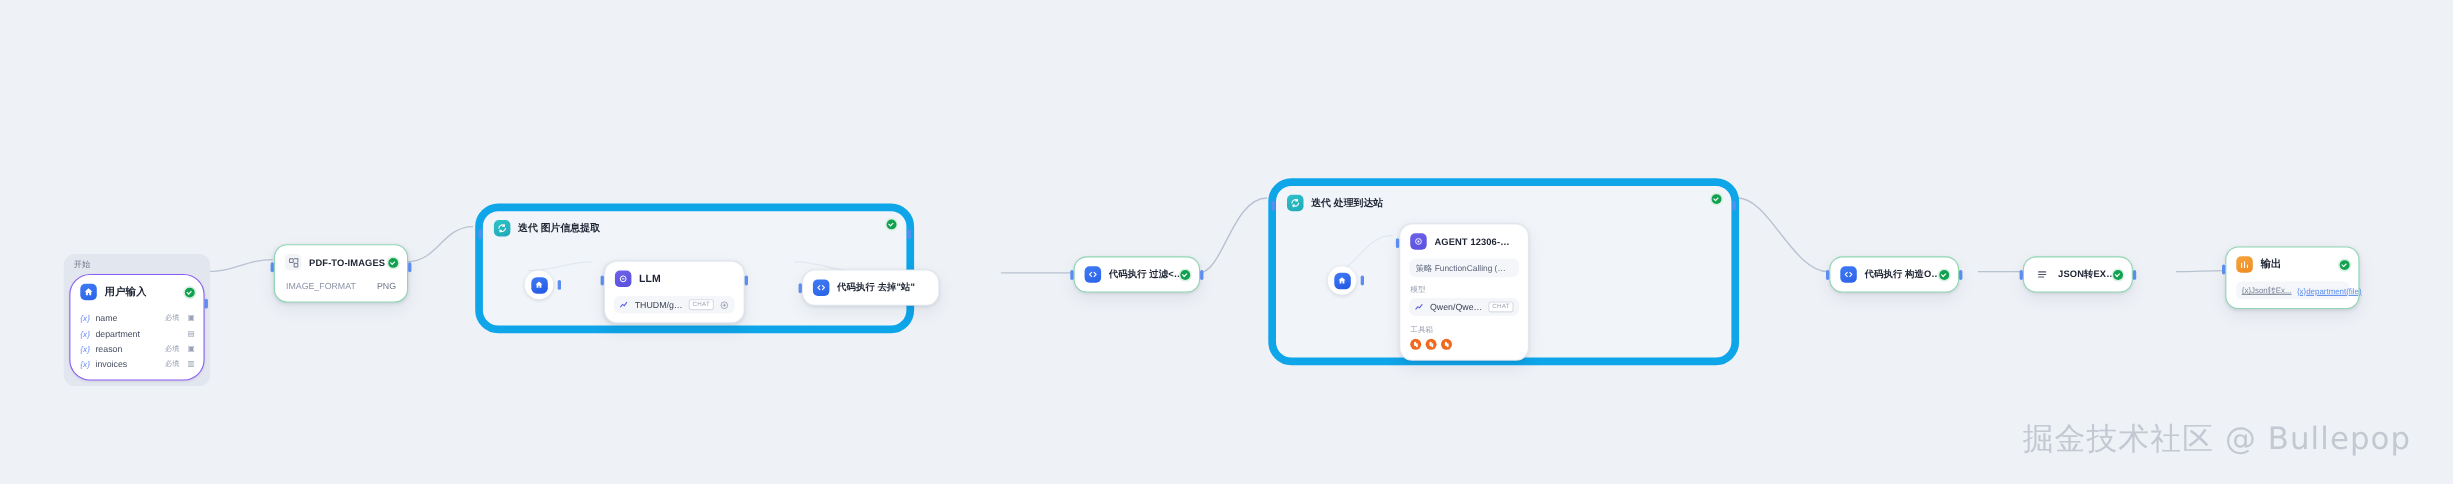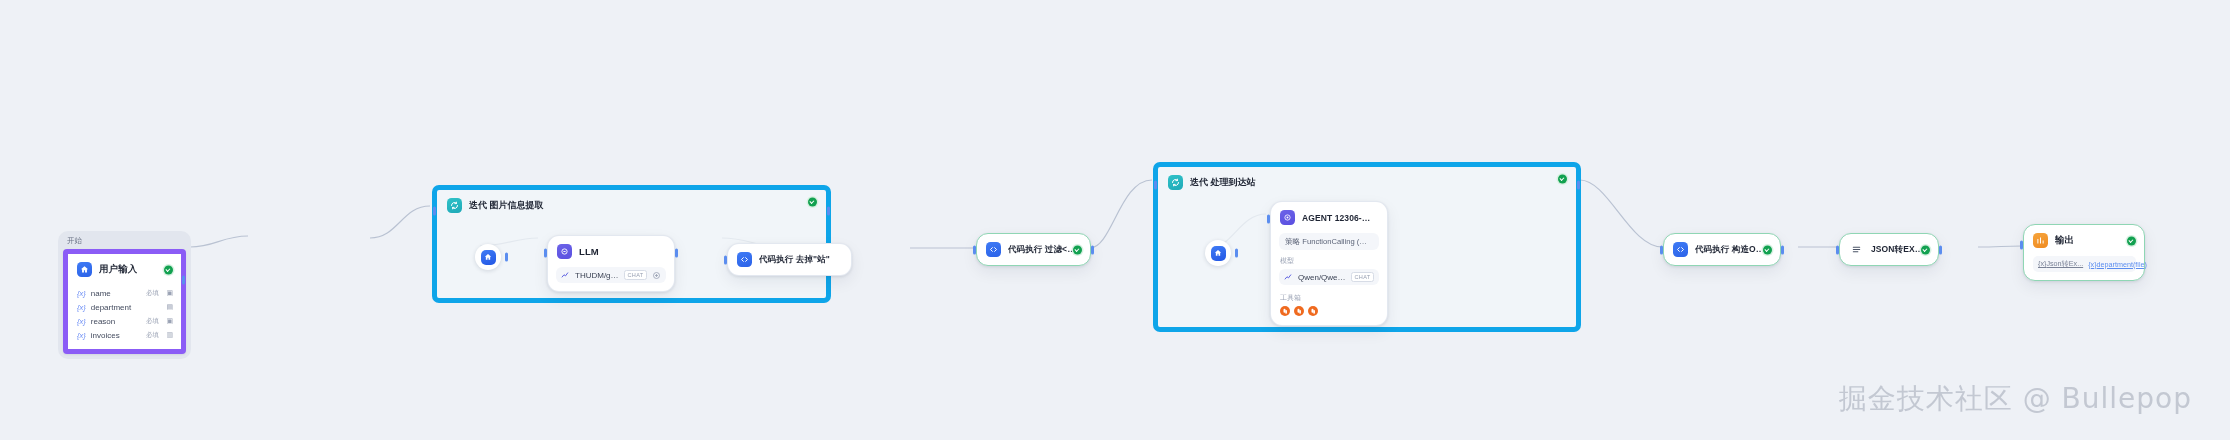--- a/index.html
+++ b/index.html
@@ -126,22 +126,22 @@
     padding: 4px 5px 5px 5px;
     box-sizing: border-box;
   }
   .start-label {
     font-size: 7.5px;
     color: #6b7386;
     padding: 1px 0 3px 4px;
   }
   .start-inner {
     background:#fff;
-    border:5px solid #8b5cf6;
-    border-radius: 4px;
+    border:1px solid #8b5cf6;
+    border-radius: 19px;
     box-shadow: 0 1px 2px rgba(16,30,60,.08);
   }
 
   
   .var-rows { padding: 1px 8px 7px 9px; }
   .var-row {
     display: flex;
     align-items: center;
     gap: 5px;
     height: 14px;
@@ -180,22 +180,22 @@
     justify-content:space-between;
     padding: 2px 10px 9px 10px;
     font-size: 8px;
     color: #8b93a5;
   }
   .kv-val { color:#6c7488; }
 
   
   .group {
     position: absolute;
-    border: 5px solid #0ea5e9;
-    border-radius: 7px;
+    border: 7px solid #0ea5e9;
+    border-radius: 21px;
     background: rgba(243,246,250,.72);
     box-sizing: border-box;
   }
   .group-head {
     display: flex;
     align-items: center;
     gap: 7px;
     padding: 8px 10px 0 10px;
     position: relative;
   }
@@ -375,20 +375,39 @@
           <span class="var-x">{x}</span>
           <span class="var-name">invoices</span>
           <span class="var-req">必填</span>
           <span class="var-type">▥</span>
         </div>
       </div>
       <span class="port right" style="top:26px;"></span>
     </div>
   </div>
 
+  <div class="node ok" style="left:249px; top:222px; width:122px;">
+    <div class="node-head">
+      <span class="nicon ic-grey">
+        <svg width="10" height="10" viewBox="0 0 24 24" fill="none" stroke="#6b7488" stroke-width="2.2">
+          <rect x="3" y="3" width="8" height="8" rx="1"></rect>
+            <rect x="13" y="13" width="8" height="8" rx="1"></rect>
+          <path d="M13 3h8v8"></path>
+        </svg>
+      </span>
+      <span class="node-title small">PDF-TO-IMAGES</span>
+      <span class="status-dot"></span>
+    </div>
+    <div class="kv-body">
+      <span>IMAGE_FORMAT</span>
+      <span class="kv-val">PNG</span>
+    </div>
+    <span class="port left" style="top:20px;"></span>
+    <span class="port right" style="top:20px;"></span>
+  </div>
 
   <div class="group" style="left:432px; top:185px; width:399px; height:118px;">
     <div class="group-head">
       <span class="nicon ic-teal">
         <svg width="9" height="9" viewBox="0 0 24 24" fill="none" stroke="#fff" stroke-width="2.6" stroke-linecap="round">
           <path d="M4 12a8 8 0 0 1 13.6-5.7M20 12a8 8 0 0 1-13.6 5.7"></path>
           <path d="M17 3v4h-4M7 21v-4h4"></path>
         </svg>
       </span>
       <span class="group-title">迭代 图片信息提取</span>

